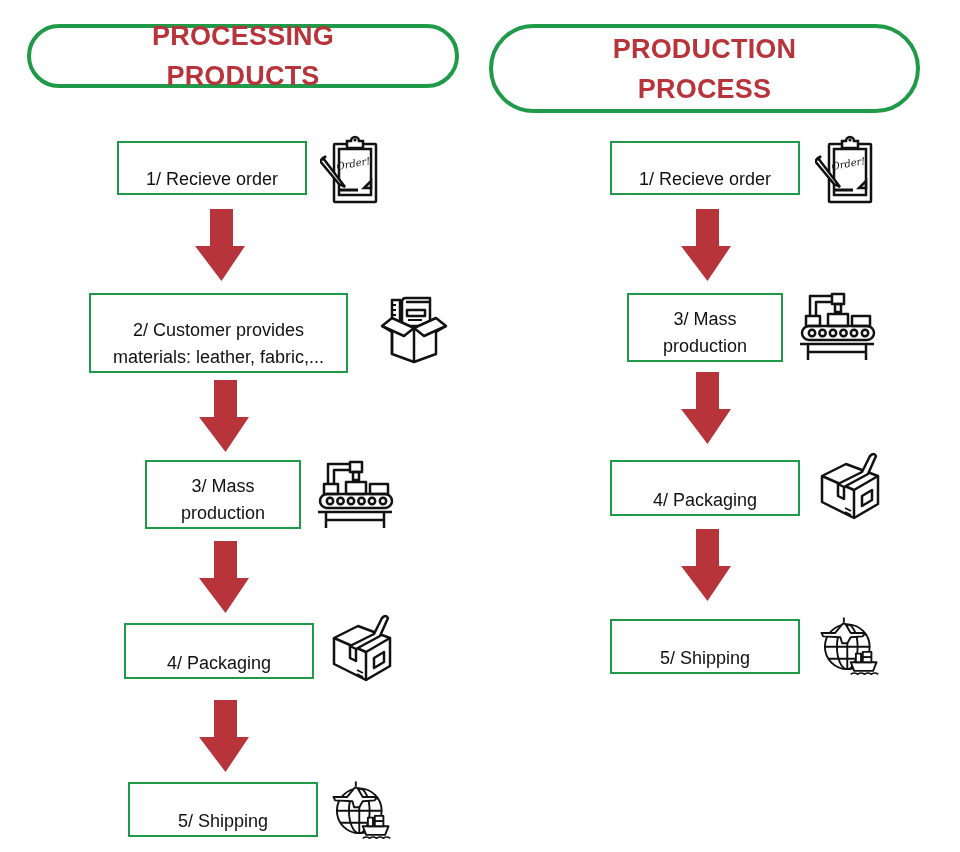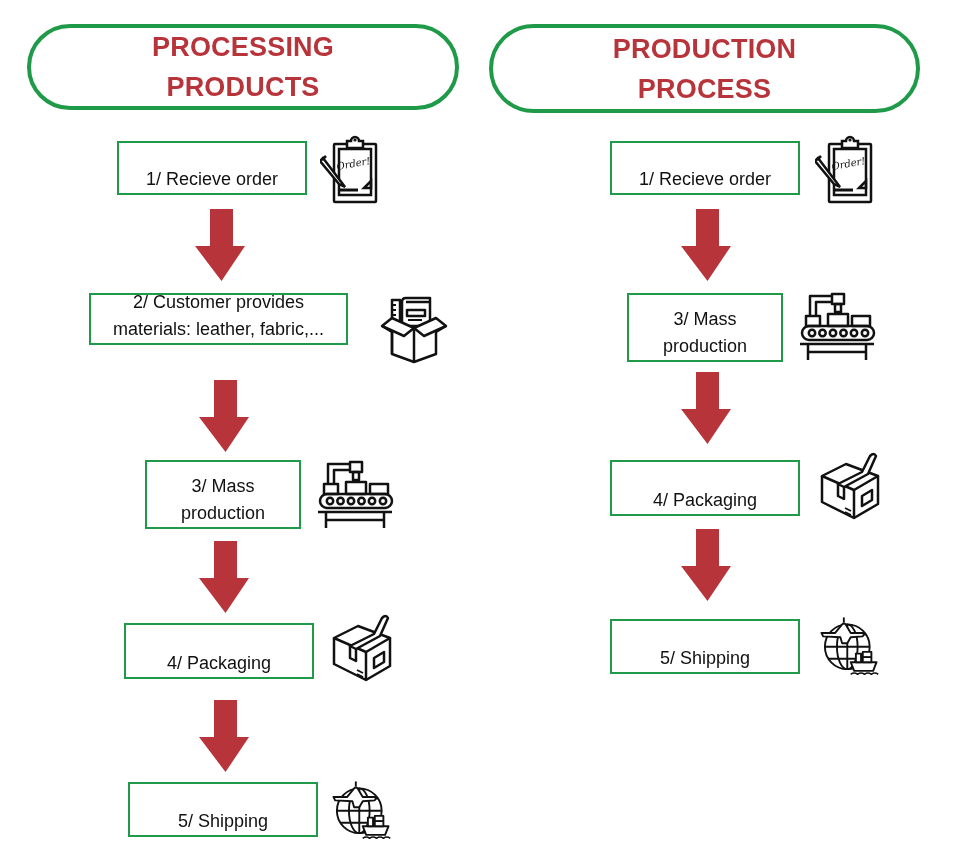--- a/index.html
+++ b/index.html
@@ -93,39 +93,39 @@
         <path d="M38 56 L68 56 L64 66 L42 66 Z" fill="#fff"></path>
         <rect x="44" y="46" width="6" height="10" fill="#fff"></rect>
         <rect x="52" y="44" width="10" height="12" fill="#fff"></rect>
         <path d="M52 50 H62"></path>
         <path d="M38 70 Q42 67 46 70 Q50 67 54 70 Q58 67 62 70 Q66 67 70 70" stroke-width="1.8"></path>
       </g>
     </symbol>
   </defs>
 </svg>
 
-<div class="pill" style="left:27px; top:24px; width:432px; height:86px;">
+<div class="pill" style="left:27px; top:24px; width:432px; height:64px;">
   <span class="pill-title">PROCESSING
 PRODUCTS</span>
 </div>
 
 <div class="step" style="left:117px; top:141px; width:190px; height:54px;">
   <span>1/ Recieve order</span>
 </div>
 <div class="icon" style="left:320px; top:134px; width:60px; height:72px;">
   <svg>
       <use href="#sym-clipboard"></use>
     </svg>
 </div>
 
 <svg class="arrow" style="left:195px; top:209px;">
     <use href="#sym-arrow"></use>
   </svg>
 
-<div class="step" style="left:89px; top:293px; width:259px; height:52px;">
+<div class="step" style="left:89px; top:293px; width:259px; height:80px;">
   <span>2/ Customer provides
 materials: leather, fabric,...</span>
 </div>
 <div class="icon" style="left:378px; top:292px; width:72px; height:72px;">
   <svg>
       <use href="#sym-materials"></use>
     </svg>
 </div>
 
 <svg class="arrow" style="left:199px; top:380px;">

